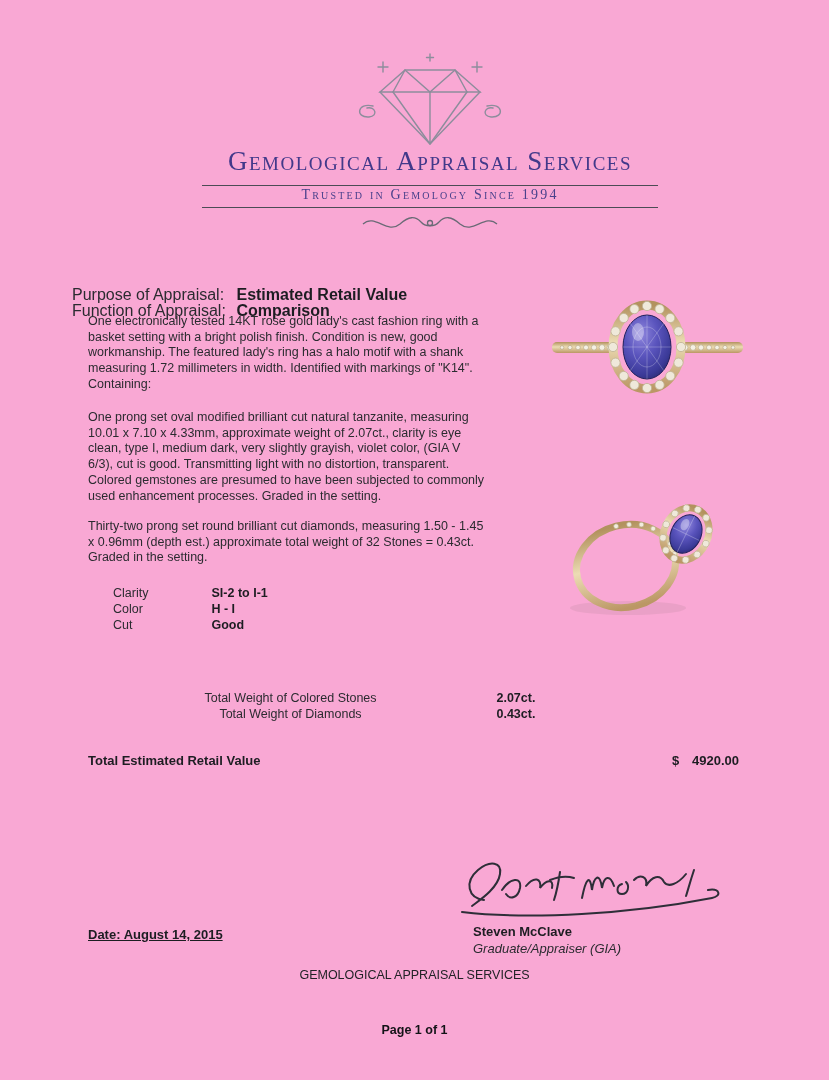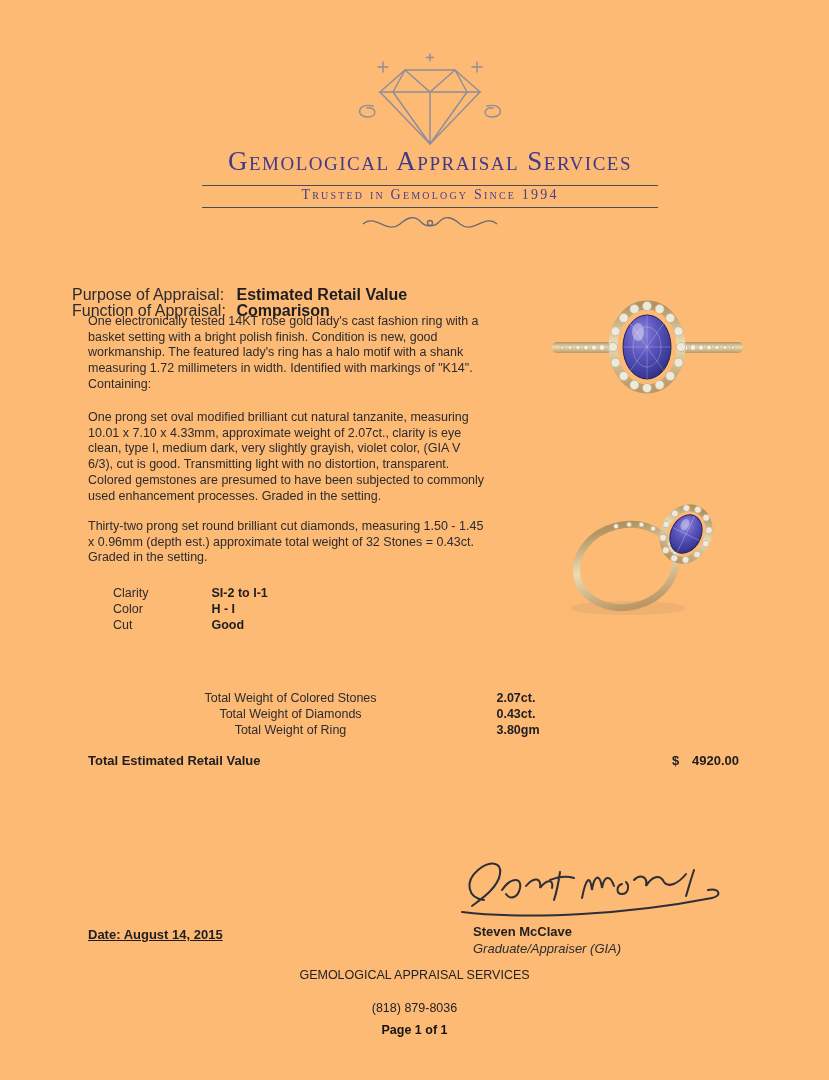--- a/index.html
+++ b/index.html
@@ -1,17 +1,17 @@
 <!DOCTYPE html>
 <html><head>
 <meta charset="utf-8">
 <style>
   html, body { margin:0; padding:0; background:#ffffff; }
   .page {
-    position:relative; width:829px; height:1080px; background:#fdba74;
+    position:relative; width:829px; height:1080px; background:#f9a8d4;
     font-family:"Liberation Sans", sans-serif; color:#2b2b30; overflow:hidden;
   }
   
   .header { position:absolute; left:30px; top:0; width:800px; height:235px; }
   .header > * { position:absolute; left:50%; transform:translateX(-50%); }
   .logo { top:52px; }
   .company-title {
     top:146px; white-space:nowrap;
     font-family:"Liberation Serif", serif; font-variant:small-caps;
     font-size:27px; letter-spacing:1.5px; color:#42398a;
@@ -117,24 +117,20 @@
     <span class="grade-value">Good</span>
   </div>
 
   <div class="total-row" style="top:691px">
     <span class="total-label">Total Weight of Colored Stones</span>
     <span class="total-value">2.07ct.</span>
   </div>
   <div class="total-row" style="top:707px">
     <span class="total-label">Total Weight of Diamonds</span>
     <span class="total-value">0.43ct.</span>
-  </div>
-  <div class="total-row" style="top:723px">
-    <span class="total-label">Total Weight of Ring</span>
-    <span class="total-value">3.80gm</span>
   </div>
 
   <div class="retail-row">
     <span class="retail-label">Total Estimated Retail Value</span>
     <span class="retail-currency">$</span>
     <span class="retail-amount">4920.00</span>
   </div>
 
   <div class="ring-photo ring-photo-top">
     <svg width="195" height="118" viewBox="0 0 195 118">
@@ -260,16 +256,15 @@
       <path d="M244,28 C240,40 238,48 236,54"></path>
       <path d="M12,70 C80,78 180,72 262,56 C272,54 270,46 258,48"></path>
     </g>
   </svg>
 
   <div class="date-line">Date: August 14, 2015</div>
   <div class="appraiser-name">Steven McClave</div>
   <div class="appraiser-title">Graduate/Appraiser (GIA)</div>
 
   <div class="footer-line footer-company">GEMOLOGICAL APPRAISAL SERVICES</div>
-  <div class="footer-line footer-phone">(818) 879-8036</div>
   <div class="footer-line footer-page">Page 1 of 1</div>
 
 </div>
 
 </body></html>

